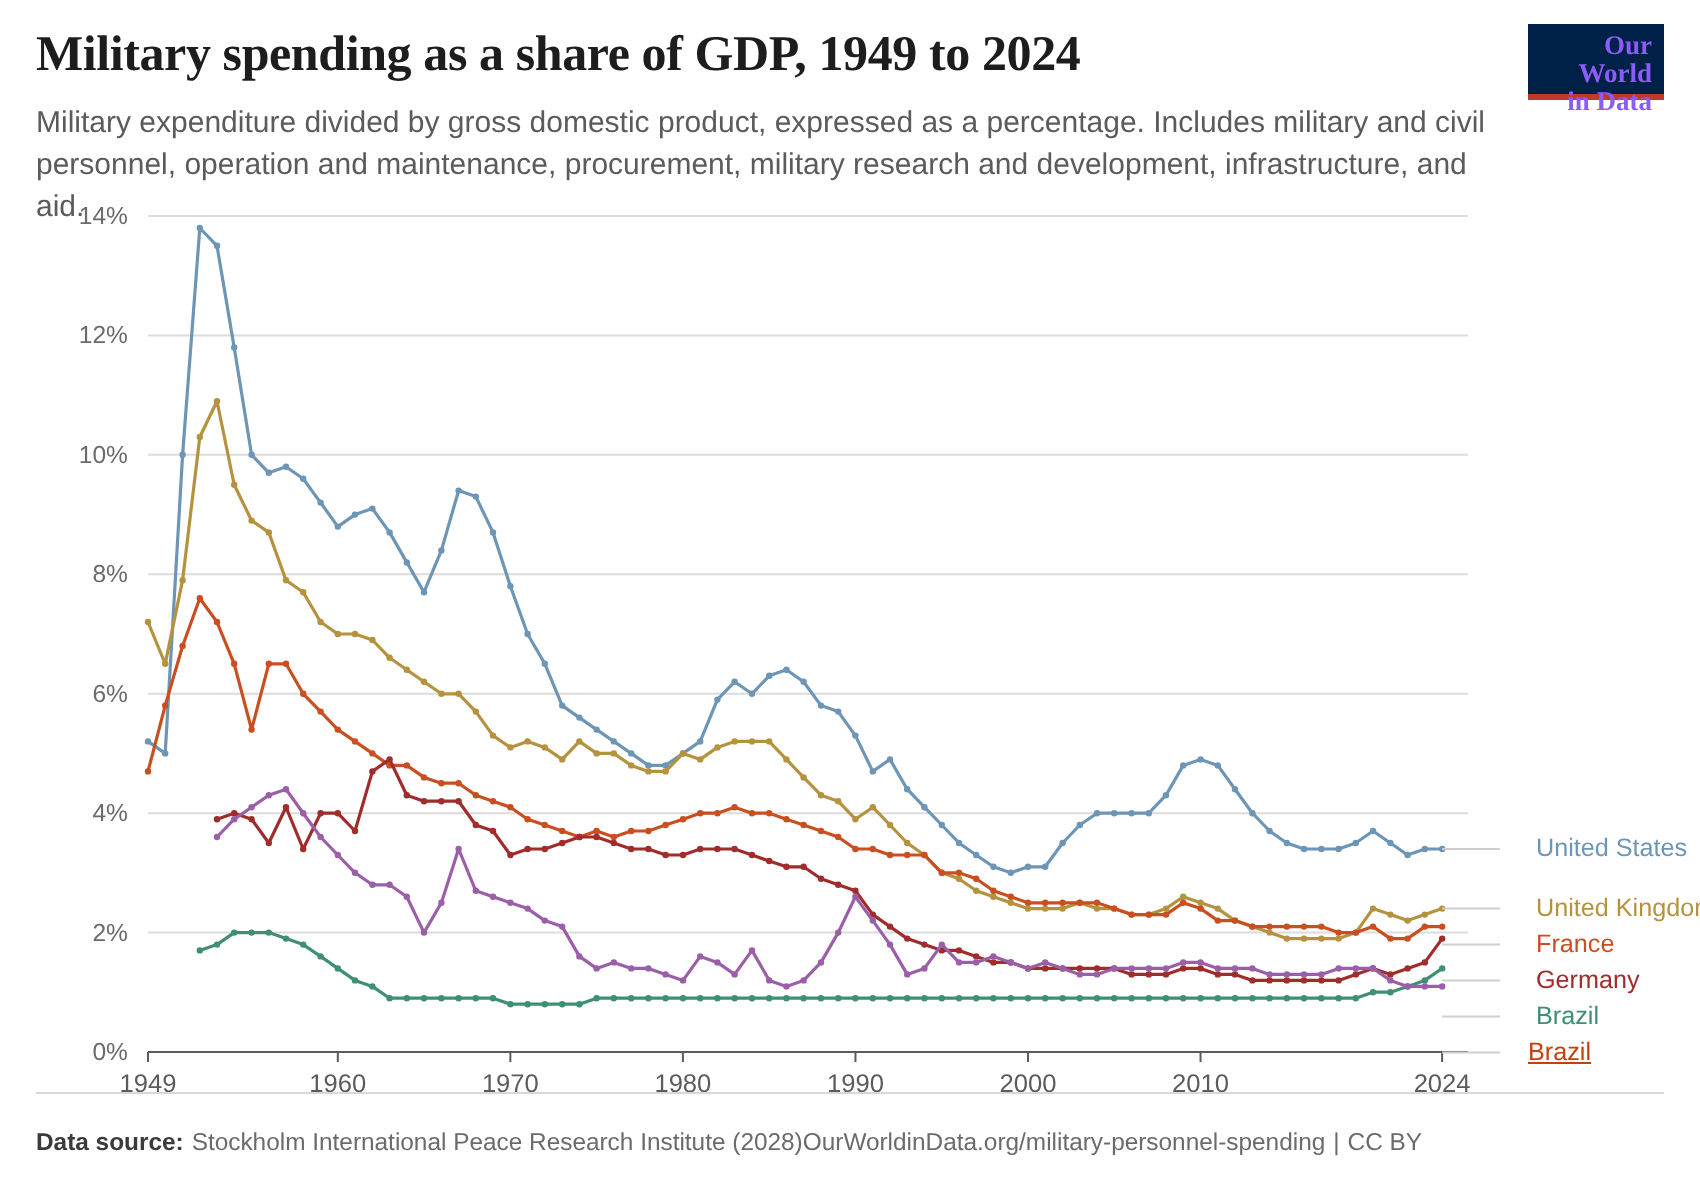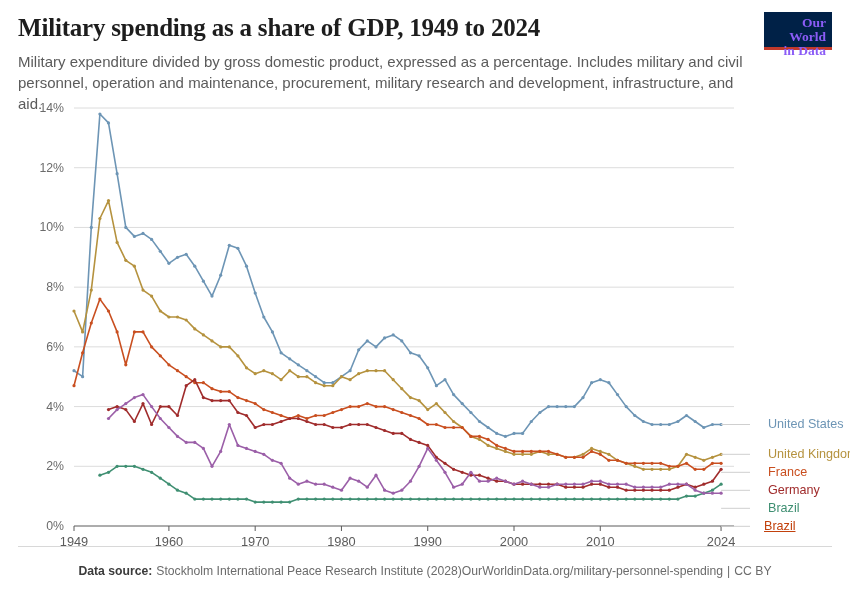--- a/index.html
+++ b/index.html
@@ -110,21 +110,21 @@
     position: absolute;
     left: 18px;
     right: 18px;
     bottom: 14px;
     height: 30px;
     border-top: 1px solid #d8d8d8;
     padding-top: 9px;
     font-size: 12.2px;
     color: #6b6b6b;
     display: flex;
-    justify-content: center;
+    justify-content: flex-start;
     align-items: center;
   }
   .footer b { color: #3b3b3b; }
   .footer-left, .footer-right { display: flex; gap: 4px; }
 </style>
 </head>
 <body>
 
 <div class="page">
 

